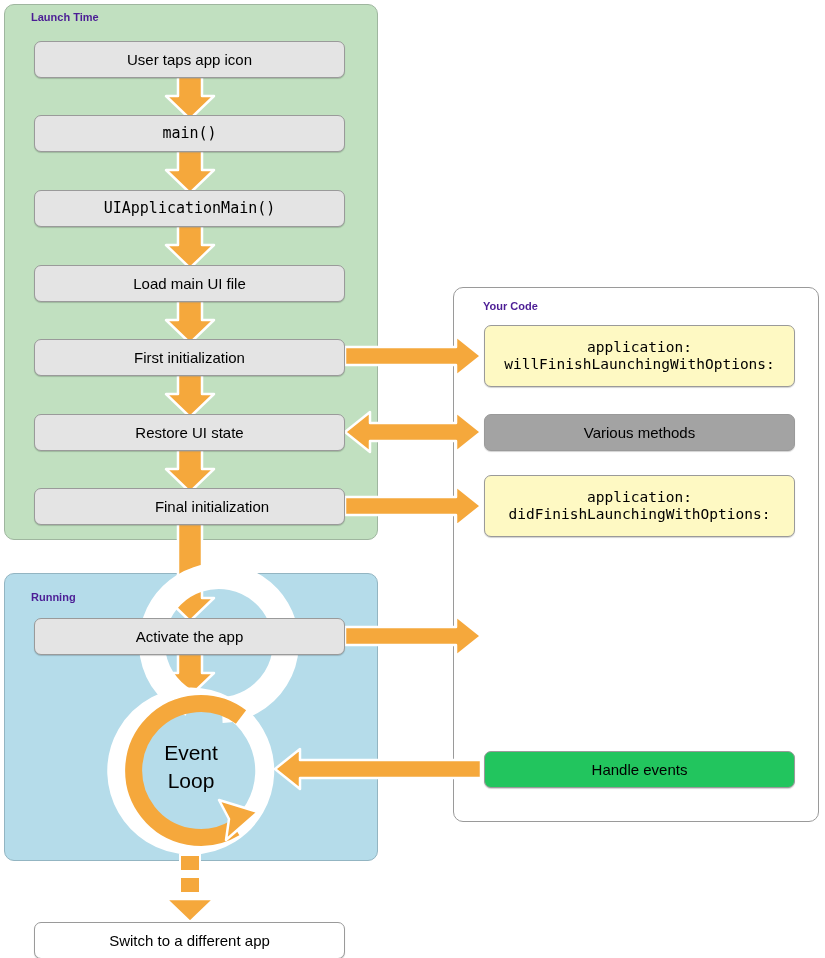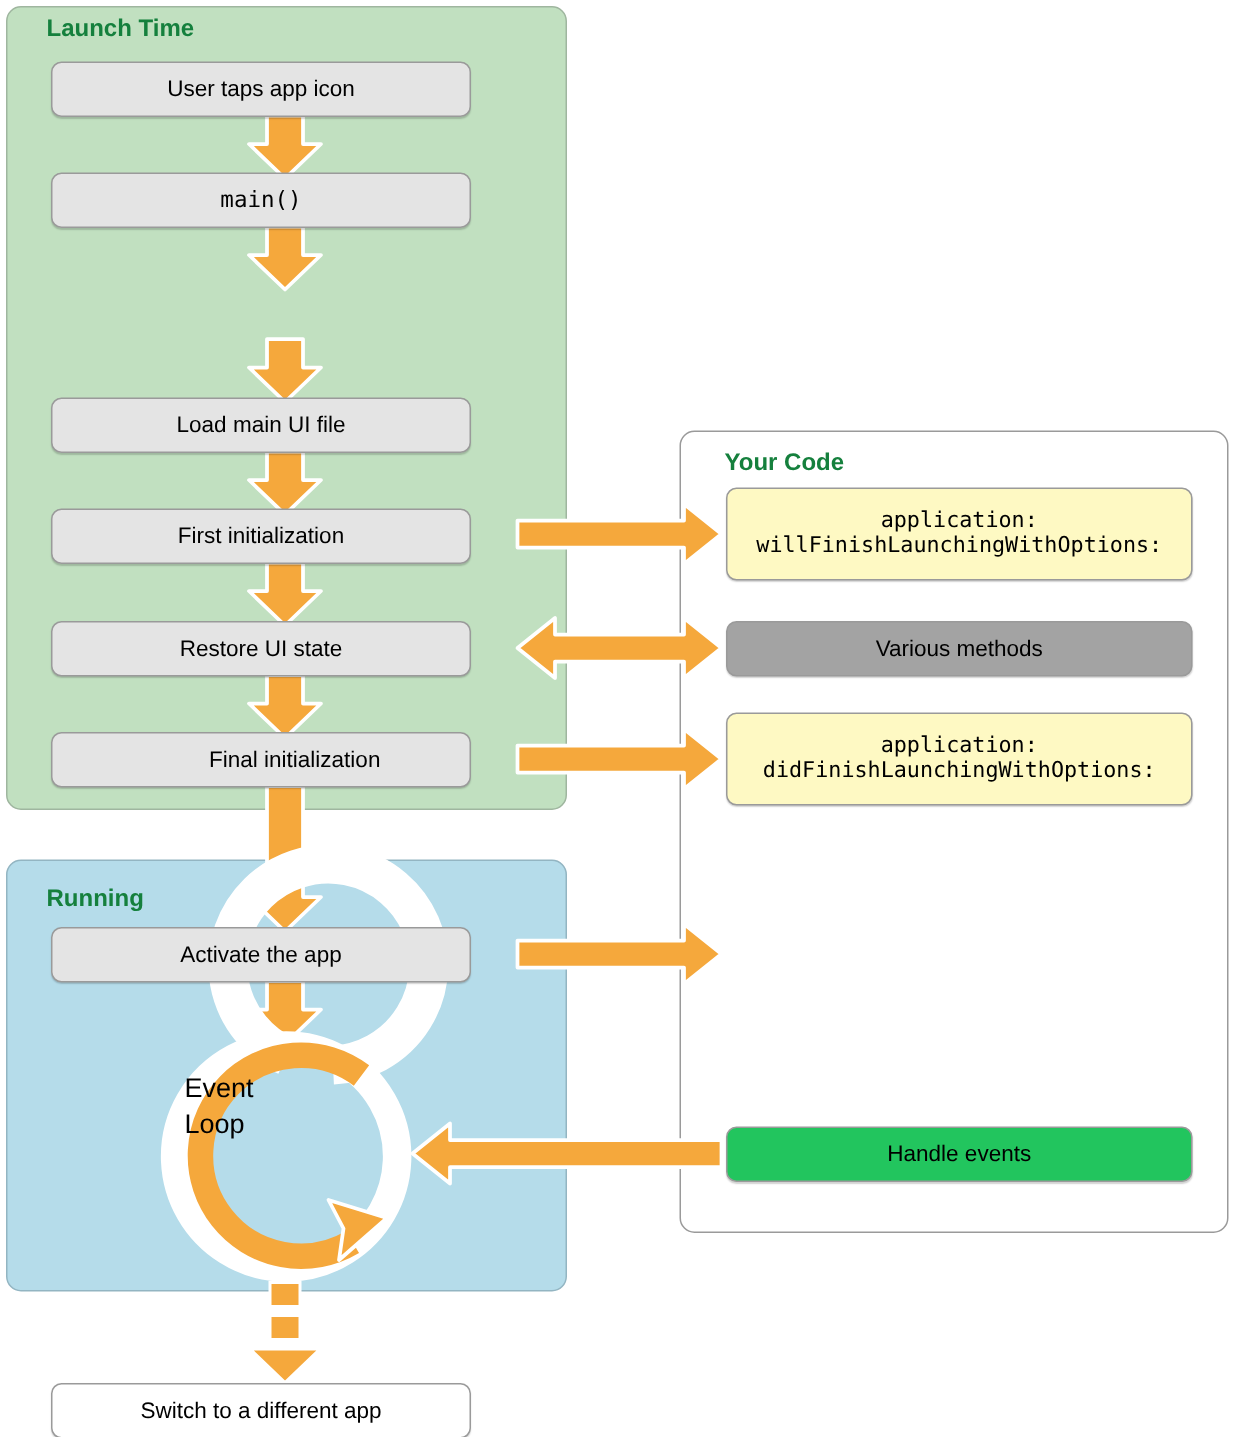--- a/index.html
+++ b/index.html
@@ -39,23 +39,23 @@
     border: 1px solid #93b5c2;
   }
   .panel-yourcode {
     left: 453px; top: 287px;
     width: 366px; height: 535px;
     background: #ffffff;
     border: 1px solid #9a9a9a;
   }
   .panel-title {
     position: absolute;
-    font-size: 16px;
+    font-size: 11px;
     font-weight: bold;
-    color: #15803d;
+    color: #4c1d95;
     letter-spacing: 0px;
     white-space: nowrap;
   }
   .title-launch { left: 31px; top: 11px; }
   .title-running { left: 31px; top: 591px; }
   .title-yourcode { left: 483px; top: 300px; }
 
   
   .fbox {
     position: absolute;
@@ -82,37 +82,38 @@
     background: #22c55e;
     font-size: 15px;
   }
   .code-lines {
     white-space: pre;
     display: block;
     text-align: center;
   }
 
   
-  .lcol { left: 34px; width: 280px; height: 37px; }
+  .lcol { left: 34px; width: 311px; height: 37px; }
   
   .rcol { left: 484px; width: 311px; }
 
   
   #arrows {
     position: absolute;
     left: 0; top: 0;
     width: 825px; height: 958px;
     pointer-events: none;
   }
   .ev-label {
     position: absolute;
     left: 123px;
-    top: 714px;
+    top: 739px;
     width: 136px;
-    font-size: 18px;
+    text-align: center;
+    font-size: 21px;
     line-height: 1.32;
     color: #000;
   }
 </style>
 </head>
 <body>
 
 <div id="diagram">
 
   <div class="panel panel-launch"></div>
@@ -204,20 +205,23 @@
   </svg>
 
   <div class="fbox fbox-gray lcol" style="top:41px;">
     <span>User taps app icon</span>
   </div>
 
   <div class="fbox fbox-gray lcol" style="top:115px; font-family:'DejaVu Sans Mono','Liberation Mono',monospace; font-size:15px;">
     <span>main()</span>
   </div>
 
+  <div class="fbox fbox-gray lcol" style="top:190px; font-family:'DejaVu Sans Mono','Liberation Mono',monospace; font-size:15px;">
+    <span>UIApplicationMain()</span>
+  </div>
 
   <div class="fbox fbox-gray lcol" style="top:265px;">
     <span>Load main UI file</span>
   </div>
 
   <div class="fbox fbox-gray lcol" style="top:339px;">
     <span>First initialization</span>
   </div>
 
   <div class="fbox fbox-gray lcol" style="top:414px;">

